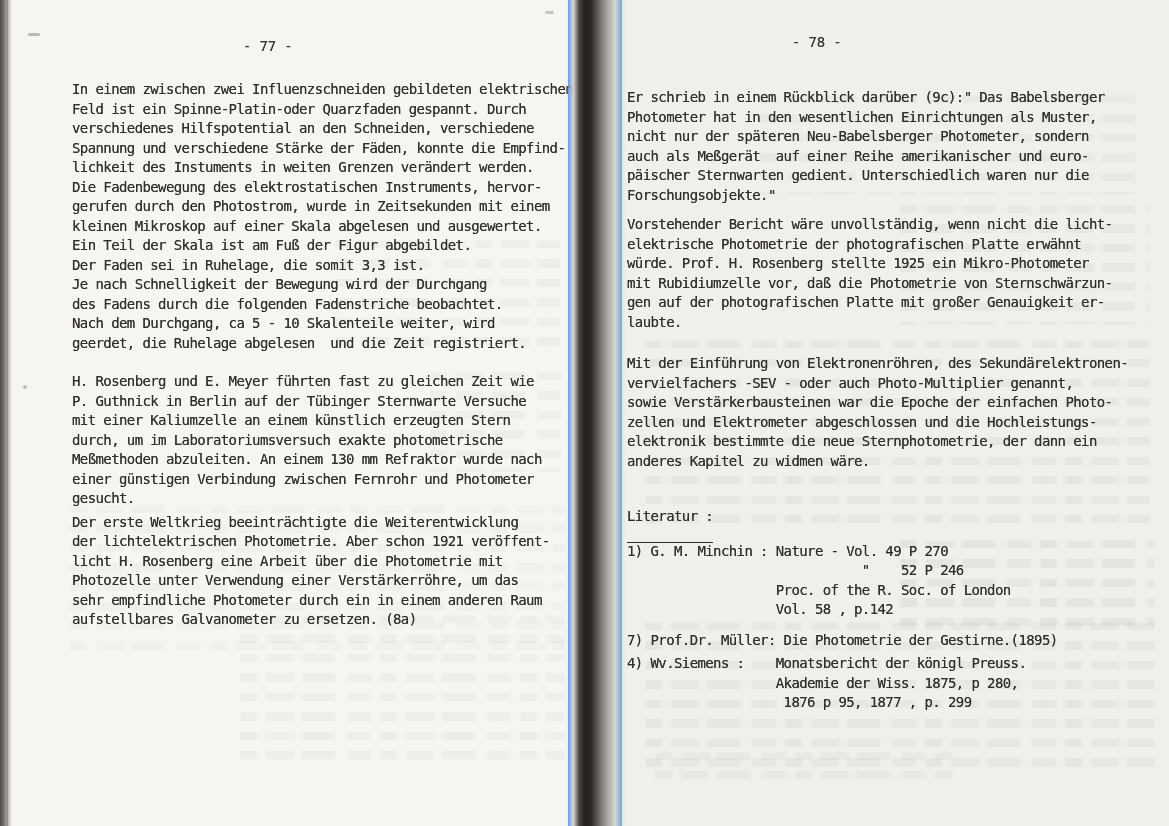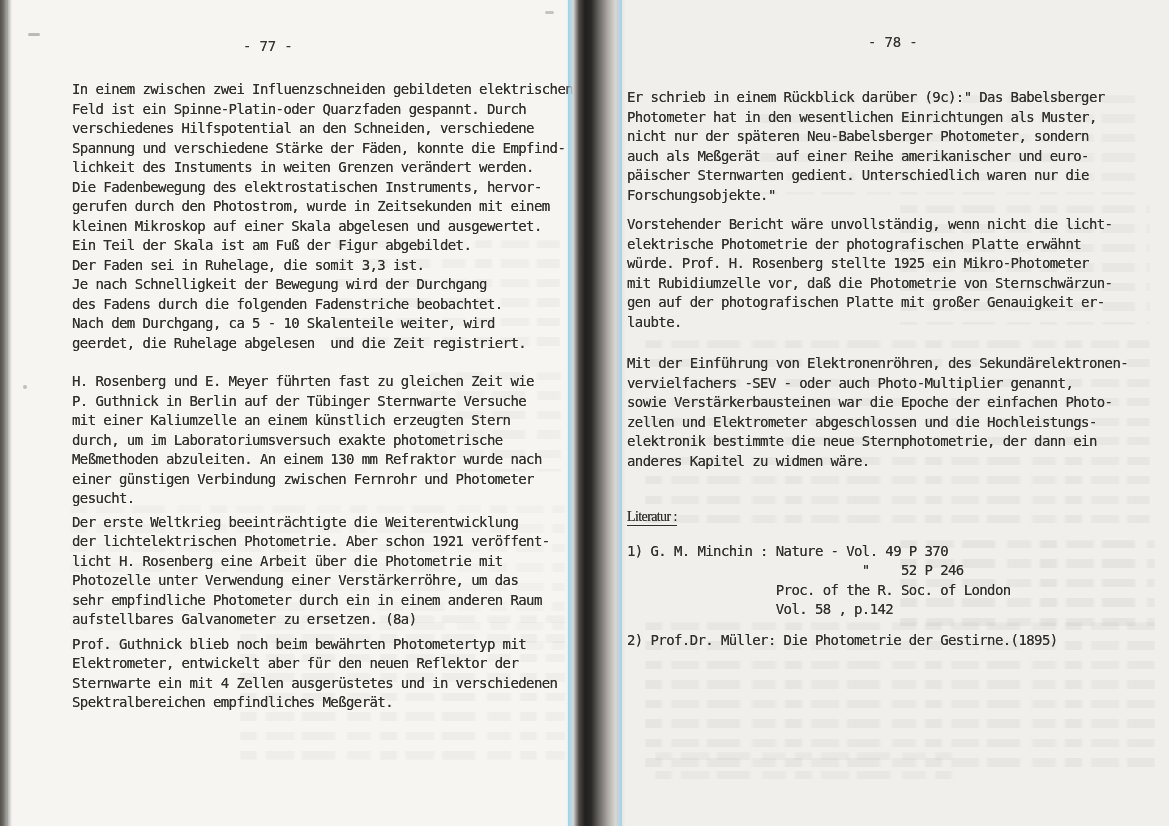--- a/index.html
+++ b/index.html
@@ -4,21 +4,21 @@
 <style>
   html,body{margin:0;padding:0;}
   body{
     width:1169px;height:826px;
     background:#e9e8e5;
     font-family:"DejaVu Sans Mono", monospace;
   }
   .scan{
     position:relative;
     width:1169px;height:826px;
-    background:#7dd3fc;
+    background:#3b82f6;
     overflow:hidden;
   }
   .page-bg{position:absolute;top:0;bottom:0;z-index:0;}
   .page-bg.left{left:8px;width:560px;background:#f6f5f2;}
   .page-bg.right{left:622px;right:0;background:#f0efec;}
 
   
   .edge-left{
     position:absolute;left:0;top:0;bottom:0;width:12px;z-index:3;
     background:linear-gradient(90deg,#55524e 0px,#6b6864 3px,#9b9893 6px,rgba(246,245,242,0) 12px);
@@ -66,22 +66,21 @@
   .mt4{margin-top:4px !important;}
   .mt5{margin-top:5px !important;}
   .mt10{margin-top:10px !important;}
   .mt11{margin-top:11px !important;}
   .mt15{margin-top:15px !important;}
   .mt19{margin-top:19px !important;}
   .mt22{margin-top:22px !important;}
   .mt36{margin-top:36px !important;}
   .lit-heading span{
     border-bottom:1.6px solid #312e2b;
-    padding-bottom:1px;
-    font-family:Liberation Serif, serif;
+    padding-bottom:18px;
   }
 
   
   .ghost{
     position:absolute;z-index:1;
     background-image:repeating-linear-gradient(90deg,
       rgba(100,97,90,.55) 0 17px, transparent 17px 26px,
       rgba(100,97,90,.45) 26px 54px, transparent 54px 62px,
       rgba(100,97,90,.5) 62px 95px, transparent 95px 107px,
       rgba(100,97,90,.42) 107px 131px, transparent 131px 140px);
@@ -131,52 +130,51 @@
 durch, um im Laboratoriumsversuch exakte photometrische
 Meßmethoden abzuleiten. An einem 130 mm Refraktor wurde nach
 einer günstigen Verbindung zwischen Fernrohr und Photometer
 gesucht.</pre>
     <pre class="mt4">Der erste Weltkrieg beeinträchtigte die Weiterentwicklung
 der lichtelektrischen Photometrie. Aber schon 1921 veröffent-
 licht H. Rosenberg eine Arbeit über die Photometrie mit
 Photozelle unter Verwendung einer Verstärkerröhre, um das
 sehr empfindliche Photometer durch ein in einem anderen Raum
 aufstellbares Galvanometer zu ersetzen. (8a)</pre>
-    <pre class="mt5">Prof. Guthnick blieb noch beim bewährten Photometertyp mit
-Elektrometer, entwickelt aber für den neuen Reflektor der
-Sternwarte ein mit 4 Zellen ausgerüstetes und in verschiedenen
-Spektralbereichen empfindliches Meßgerät.</pre>
   </div>
 
-  <div class="pageno" style="left:868px;top:34px;">- 78 -</div>
+  <div class="pageno" style="left:792px;top:34px;">- 78 -</div>
   <div class="col" style="left:627px;top:88px;width:515px;">
     <pre>Er schrieb in einem Rückblick darüber (9c):" Das Babelsberger
 Photometer hat in den wesentlichen Einrichtungen als Muster,
 nicht nur der späteren Neu-Babelsberger Photometer, sondern
 auch als Meßgerät  auf einer Reihe amerikanischer und euro-
 päischer Sternwarten gedient. Unterschiedlich waren nur die
 Forschungsobjekte."</pre>
     <pre class="mt10">Vorstehender Bericht wäre unvollständig, wenn nicht die licht-
 elektrische Photometrie der photografischen Platte erwähnt
 würde. Prof. H. Rosenberg stellte 1925 ein Mikro-Photometer
 mit Rubidiumzelle vor, daß die Photometrie von Sternschwärzun-
 gen auf der photografischen Platte mit großer Genauigkeit er-
 laubte.</pre>
     <pre class="mt22">Mit der Einführung von Elektronenröhren, des Sekundärelektronen-
 vervielfachers -SEV - oder auch Photo-Multiplier genannt,
 sowie Verstärkerbausteinen war die Epoche der einfachen Photo-
 zellen und Elektrometer abgeschlossen und die Hochleistungs-
 elektronik bestimmte die neue Sternphotometrie, der dann ein
 anderes Kapitel zu widmen wäre.</pre>
     <div class="lit-heading mt36"><span>Literatur :</span></div>
-    <pre class="mt15">1) G. M. Minchin : Nature - Vol. 49 P 370
+    <pre class="mt15">1) G. M. Minchin : Nature - Vol. 49 P 270
                               "    52 P 246
                    Proc. of the R. Soc. of London
                    Vol. 58 , p.142</pre>
-    <pre class="mt11">2) Prof.Dr. Müller: Die Photometrie der Gestirne.(1895)</pre>
+    <pre class="mt11">7) Prof.Dr. Müller: Die Photometrie der Gestirne.(1895)</pre>
+    <pre class="mt4">4) Wv.Siemens :    Monatsbericht der königl Preuss.
+                   Akademie der Wiss. 1875, p 280,
+                    1876 p 95, 1877 , p. 299</pre>
   </div>
 
   <div class="edge-left"></div>
   <div class="gutter"></div>
   <div class="artifact" style="left:28px;top:33px;width:12px;height:3px;opacity:.55;"></div>
   <div class="artifact" style="left:545px;top:11px;width:9px;height:3px;opacity:.45;"></div>
   <div class="artifact" style="left:23px;top:385px;width:4px;height:4px;opacity:.5;"></div>
 
 </div>
 

